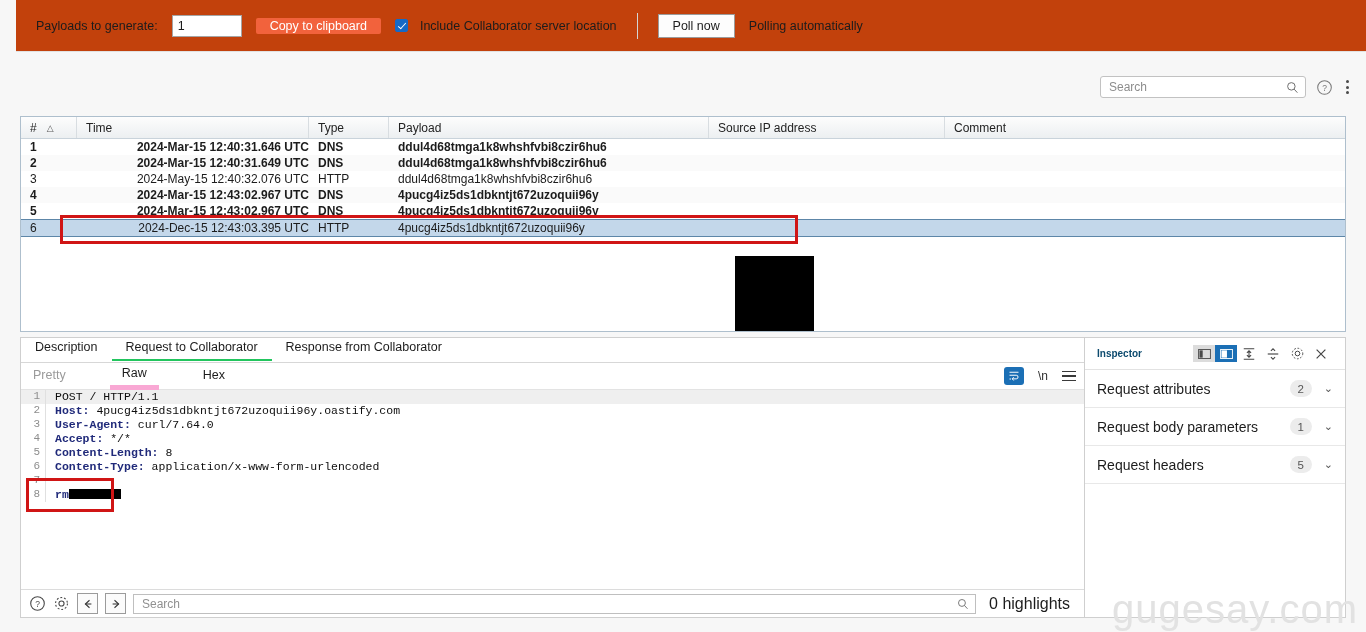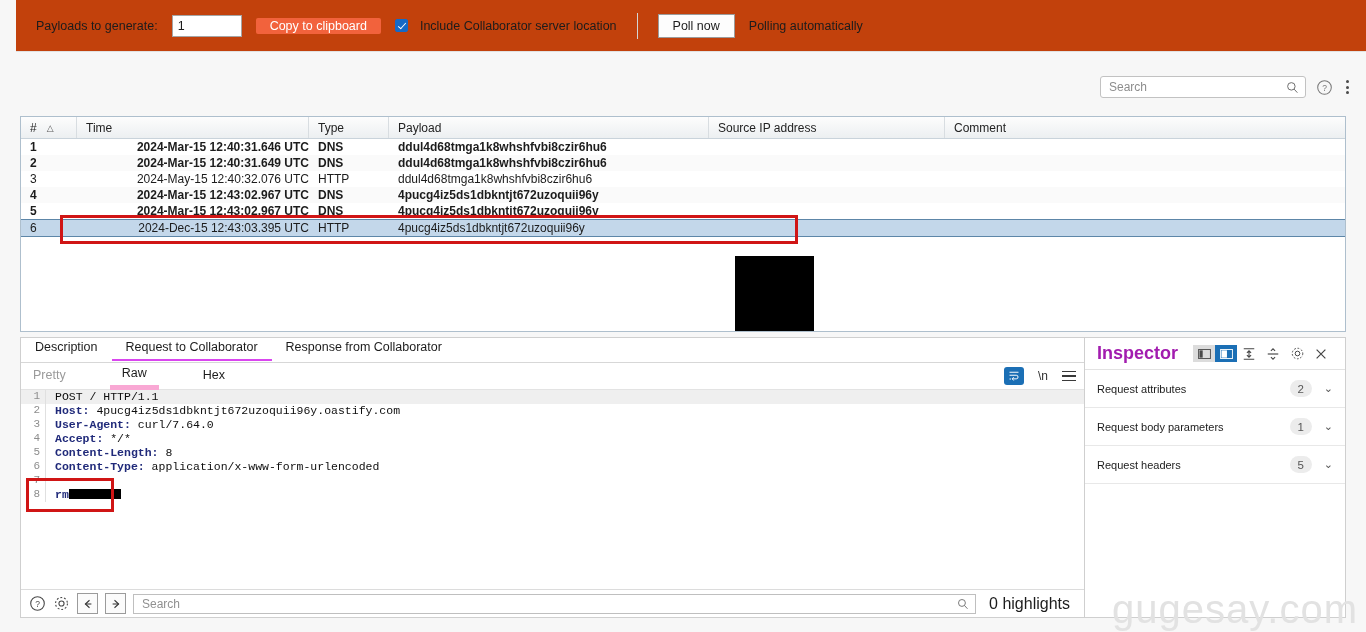--- a/index.html
+++ b/index.html
@@ -101,21 +101,21 @@
   #annot-body { left: 26px; top: 478px; width: 88px; height: 34px; }
 
   
   .msgpanel {
     position: absolute; left: 20px; top: 337px; width: 1326px; height: 281px;
     border: 1px solid #cfcfcf; background: #fff; display: flex;
   }
   .leftcol { width: 1064px; border-right: 1px solid #cfcfcf; display: flex; flex-direction: column; }
   .tabstrip { height: 25px; display: flex; align-items: center; border-bottom: 1px solid #d7d7d7; background: #fff; }
   .tab { font-size: 12.5px; color: #1c1c1c; padding: 0 14px 5px 14px; cursor: pointer; border-bottom: 2px solid transparent; }
-  .tab.active { border-bottom: 2px solid #d946ef; }
+  .tab.active { border-bottom: 2px solid #22c55e; }
   .subtabrow { height: 27px; display: flex; align-items: center; background: #fff;
                border-bottom: 1px solid #e3e3e3; position: relative; }
   .subtab { font-size: 12.5px; color: #1c1c1c; padding: 4px 12px 5px 12px; cursor: pointer; border-bottom: 2px solid transparent; }
   .subtab.active { border-bottom: 6px solid #f9a8d4; }
   .subtab.dim { color: #9a9a9a; }
   .editbtns { position: absolute; right: 8px; display: flex; align-items: center; gap: 14px; }
   .wrapbtn { width: 20px; height: 18px; background: #1b6fb5; border-radius: 3px;
              display: flex; align-items: center; justify-content: center; cursor: pointer; }
   .nlbtn { font-size: 12px; color: #333; cursor: pointer; }
   .burger { display: flex; flex-direction: column; gap: 3px; cursor: pointer; }
@@ -147,31 +147,31 @@
   }
   .find-input input::placeholder { color: #909090; }
   .hl-count { font-size: 16px; color: #1c1c1c; padding: 0 6px; }
   .sqbtn { width: 21px; height: 21px; border: 1px solid #9b9b9b; background: #fbfbfb;
            display: flex; align-items: center; justify-content: center; cursor: pointer; }
 
   
   .inspector { width: 260px; display: flex; flex-direction: column; background: #fff; }
   .insp-head { height: 32px; display: flex; align-items: center; padding: 0 12px;
                border-bottom: 1px solid #e2e2e2; gap: 0; }
-  .insp-title { font-size: 18px; font-weight: bold; color: #a21caf; flex: 1; }
+  .insp-title { font-size: 10px; font-weight: bold; color: #0c4a6e; flex: 1; }
   .seg { display: flex; }
   .segbtn { width: 22px; height: 17px; display: flex; align-items: center; justify-content: center;
             background: #dcdcdc; cursor: pointer; }
   .segbtn.on { background: #1b6fb5; }
   .insp-ico { width: 24px; height: 20px; display: flex; align-items: center; justify-content: center; cursor: pointer; }
   .insp-row {
     height: 38px; display: flex; align-items: center; padding: 0 12px;
     border-bottom: 1px solid #e8e8e8; cursor: pointer;
   }
-  .insp-label { flex: 1; font-size: 11px; color: #1c1c1c; }
+  .insp-label { flex: 1; font-size: 14px; color: #1c1c1c; }
   .badge { min-width: 22px; height: 17px; border-radius: 9px; background: #ececec;
            font-size: 11.5px; color: #555; display: flex; align-items: center;
            justify-content: center; padding: 0 7px; }
   .chev { margin-left: 12px; color: #555; font-size: 11px; }
 
   .watermark {
     position: absolute; right: 8px; bottom: 0px; font-size: 40px; color: #e2e2e2;
     font-family: "Liberation Sans", sans-serif; letter-spacing: 1px; z-index: 1;
     user-select: none;
   }

